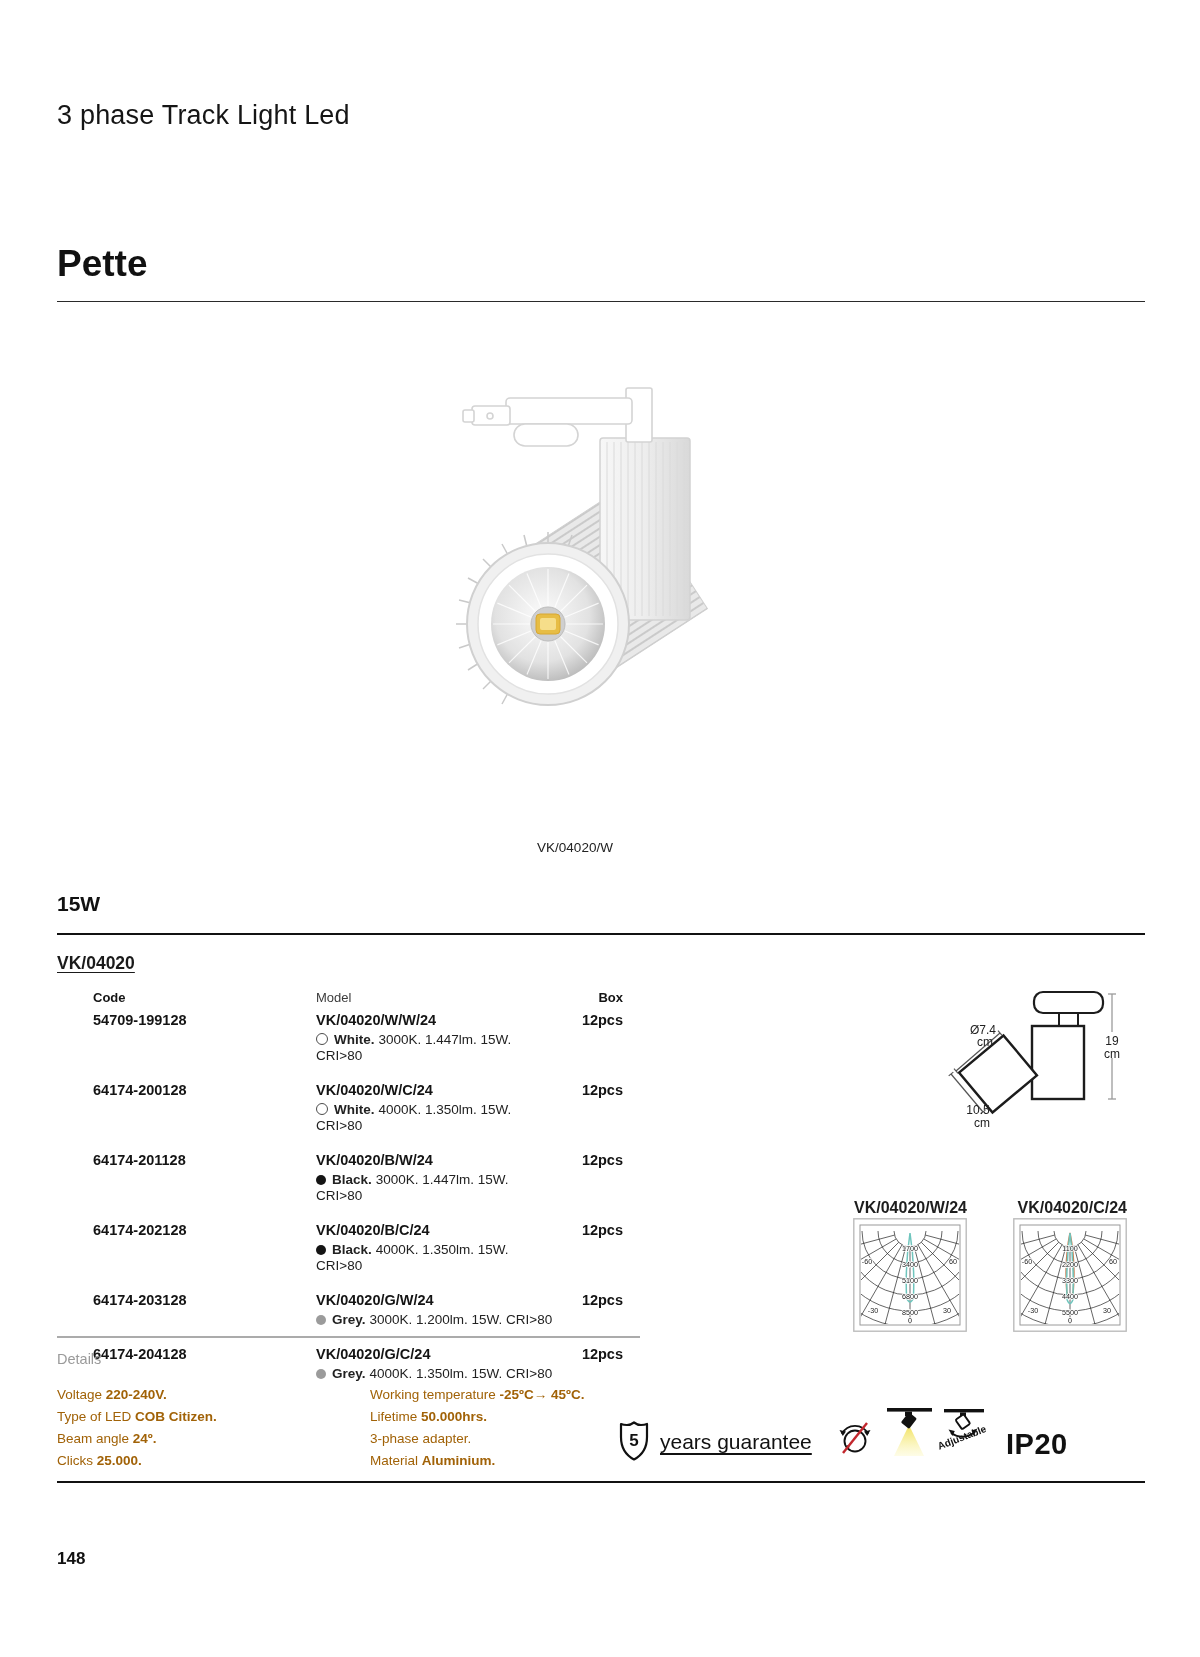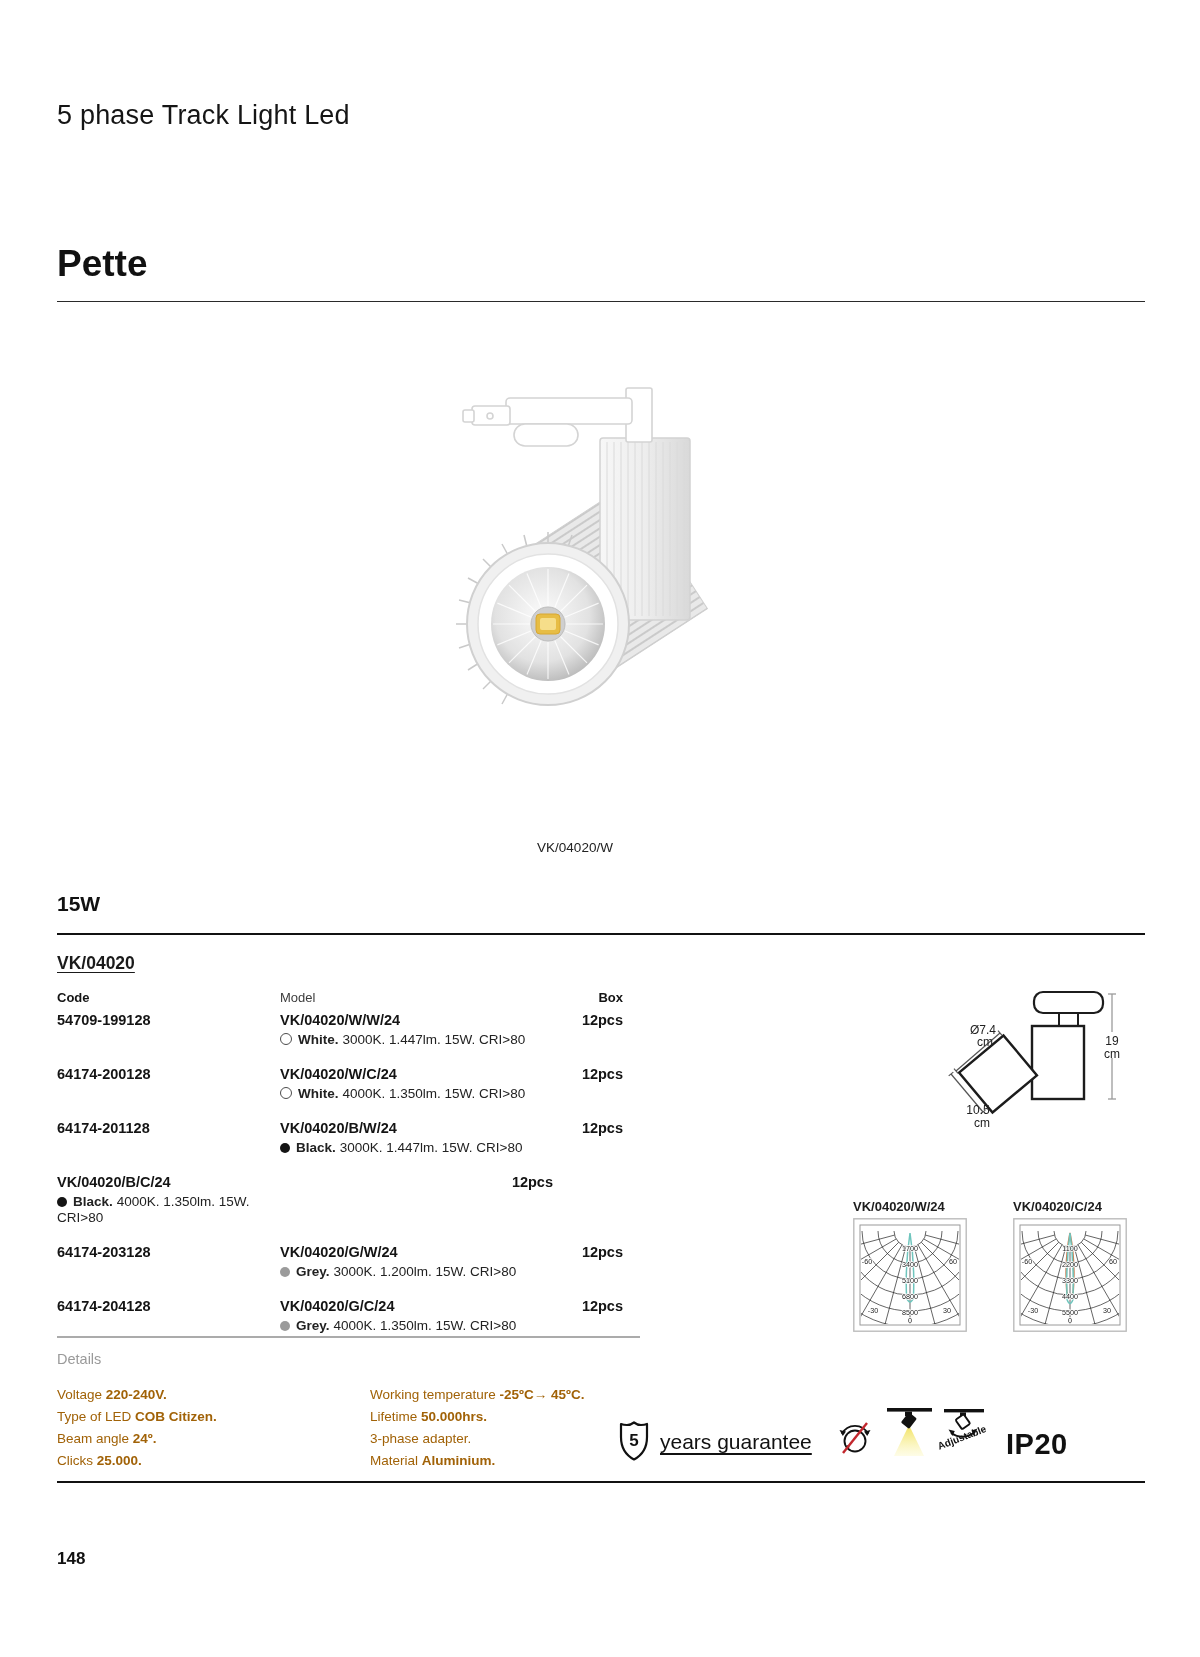--- a/index.html
+++ b/index.html
@@ -16,40 +16,40 @@
   .rule-bottom{left:57px;top:1481px;width:1088px;border-top:2.2px solid #111;}
   .rule-details{left:57px;top:1336px;width:583px;border-top:2px solid #ababab;}
 
   .photo{left:430px;top:382px;width:290px;height:330px;}
   .caption{left:430px;top:840px;width:290px;text-align:center;font-size:13.5px;color:#222;}
   .wattage{left:57px;top:892px;font-size:21px;font-weight:600;color:#111;}
   .series{left:57px;top:953px;font-size:17.5px;font-weight:700;text-decoration:underline;text-underline-offset:3px;}
 
   
   .ptable{left:57px;top:990px;width:566px;}
-  .thead,.trow{display:grid;grid-template-columns:223px 1fr 70px;}
+  .thead,.trow{display:grid;grid-template-columns:223px 1fr 70px;margin-left:36px;}
   .thead{font-size:13px;color:#3c3c3c;margin-bottom:7px;}
   .thead .col-box{text-align:right;}
   .trow{margin-bottom:18px;font-size:14.5px;line-height:17px;}
   .col-code,.model-name,.col-box{font-weight:700;color:#141414;}
   .col-box{text-align:right;}
   .model-desc{font-size:13.5px;line-height:16px;margin-top:3px;font-weight:400;color:#222;}
   .model-desc b{font-weight:700;}
   .specs{margin-left:4px;}
   .sw{display:inline-block;width:10px;height:10px;border-radius:50%;margin-right:6px;vertical-align:-1px;}
   .sw-white{background:#fff;border:1.4px solid #4d4d4d;}
   .sw-black{background:#141414;}
   .sw-grey{background:#9b9b9b;}
 
   
   .dims{left:925px;top:982px;width:205px;height:155px;}
   .dims text{font-size:12px;fill:#222;}
 
   
-  .pm-title{width:114px;text-align:left;font-size:13px;font-weight:700;color:#1d1d1d;}
+  .pm-title{width:114px;text-align:right;font-size:16px;font-weight:700;color:#1d1d1d;}
   .pm1-title{left:853px;top:1199px;}
   .pm2-title{left:1013px;top:1199px;}
   .pm1{left:853px;top:1218px;}
   .pm2{left:1013px;top:1218px;}
   .polar{width:114px;height:114px;}
   .pframe-outer{fill:none;stroke:#bcbcbc;stroke-width:1.4;}
   .pframe-inner{fill:none;stroke:#9a9a9a;stroke-width:1;}
   .pgrid path,.pgrid line{fill:none;stroke:#222;stroke-width:.7;}
   .beam-t{fill:none;stroke:#6fc5bd;stroke-width:1.5;}
   .beam-o{fill:none;stroke:#c87f54;stroke-width:1.5;}
@@ -72,21 +72,21 @@
   .adj-label{left:938px;top:1441px;width:66px;font-size:10px;font-weight:700;
              transform:rotate(-21deg);transform-origin:left center;color:#111;}
   .ip-rating{left:1006px;top:1428px;font-size:29px;font-weight:700;letter-spacing:.5px;color:#111;}
   .page-number{left:57px;top:1549px;font-size:17px;font-weight:700;color:#111;}
 </style>
 </head>
 <body>
 
 <div class="page">
 
-  <div class="abs category-title">5 phase Track Light Led</div>
+  <div class="abs category-title">3 phase Track Light Led</div>
   <div class="abs product-name">Pette</div>
   <div class="abs rule rule-title"></div>
 
   <svg class="abs photo" viewBox="0 0 290 330">
     <defs>
       <linearGradient id="bodyG" x1="0" y1="0" x2="1" y2="0">
         <stop offset="0" stop-color="#f7f7f7"></stop>
           <stop offset=".5" stop-color="#ededed"></stop>
           <stop offset="1" stop-color="#d9d9d9"></stop>
       </linearGradient>
@@ -194,20 +194,21 @@
     <div class="trow">
       <div class="col-code">64174-201128</div>
       <div class="col-model">
         <div class="model-name">VK/04020/B/W/24</div>
         <div class="model-desc"><span class="sw sw-black"></span><b>Black.</b><span class="specs">3000K. 1.447lm. 15W. CRI&gt;80</span></div>
       </div>
       <div class="col-box">12pcs</div>
     </div>
 
     <div class="trow">
+      <div class="col-code">64174-202128</div>
       <div class="col-model">
         <div class="model-name">VK/04020/B/C/24</div>
         <div class="model-desc"><span class="sw sw-black"></span><b>Black.</b><span class="specs">4000K. 1.350lm. 15W. CRI&gt;80</span></div>
       </div>
       <div class="col-box">12pcs</div>
     </div>
 
     <div class="trow">
       <div class="col-code">64174-203128</div>
       <div class="col-model">

